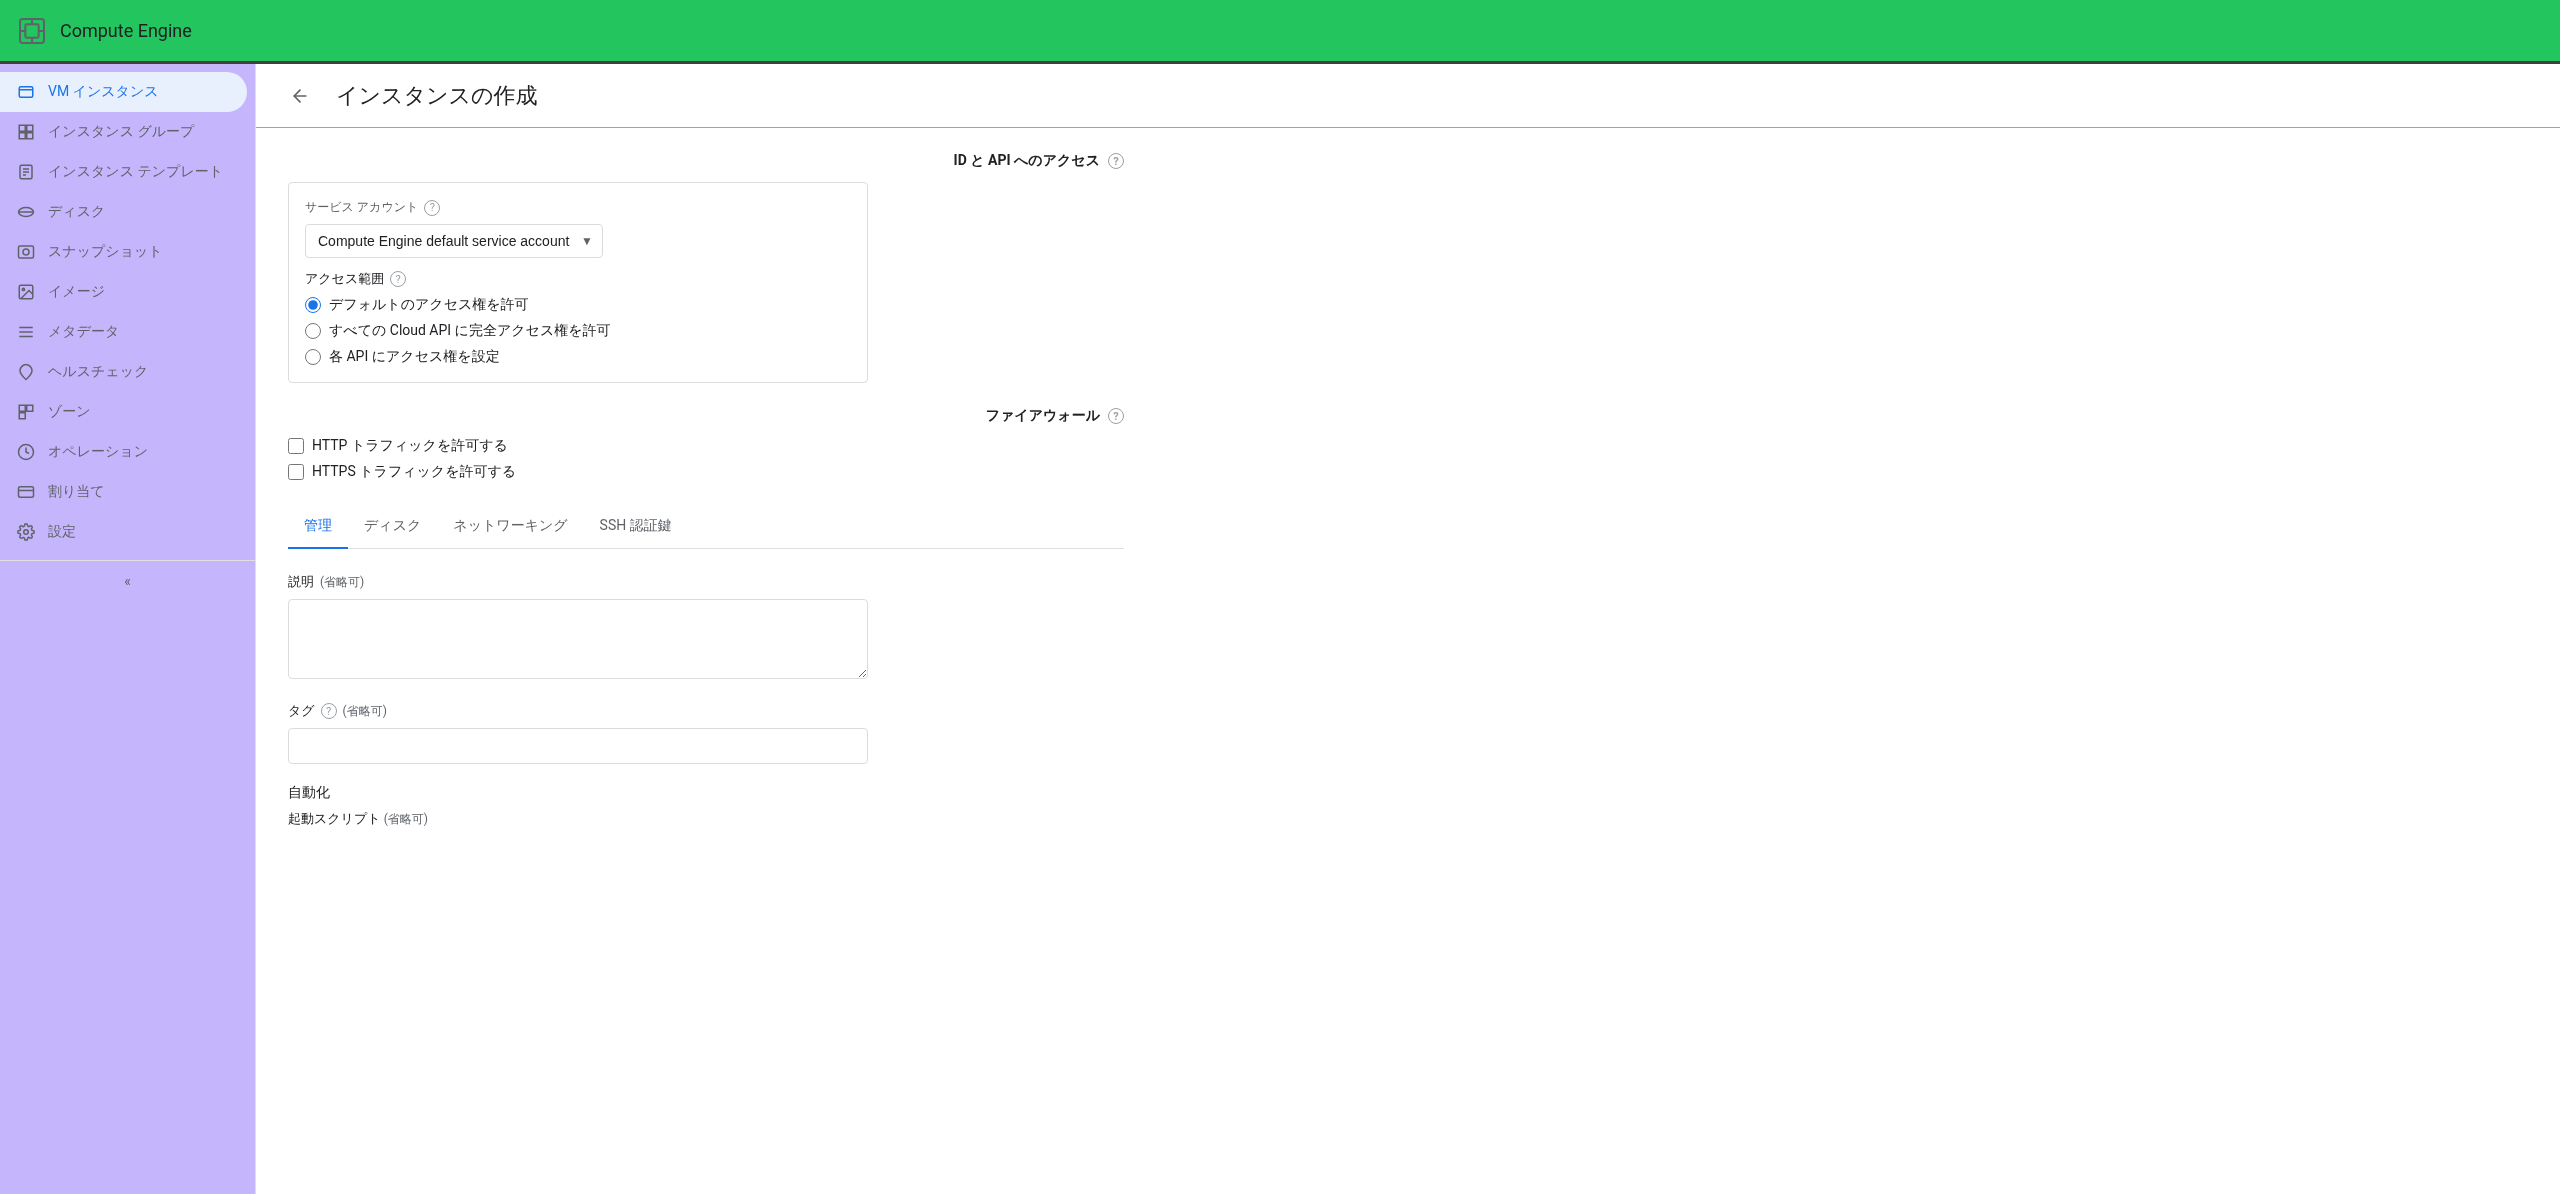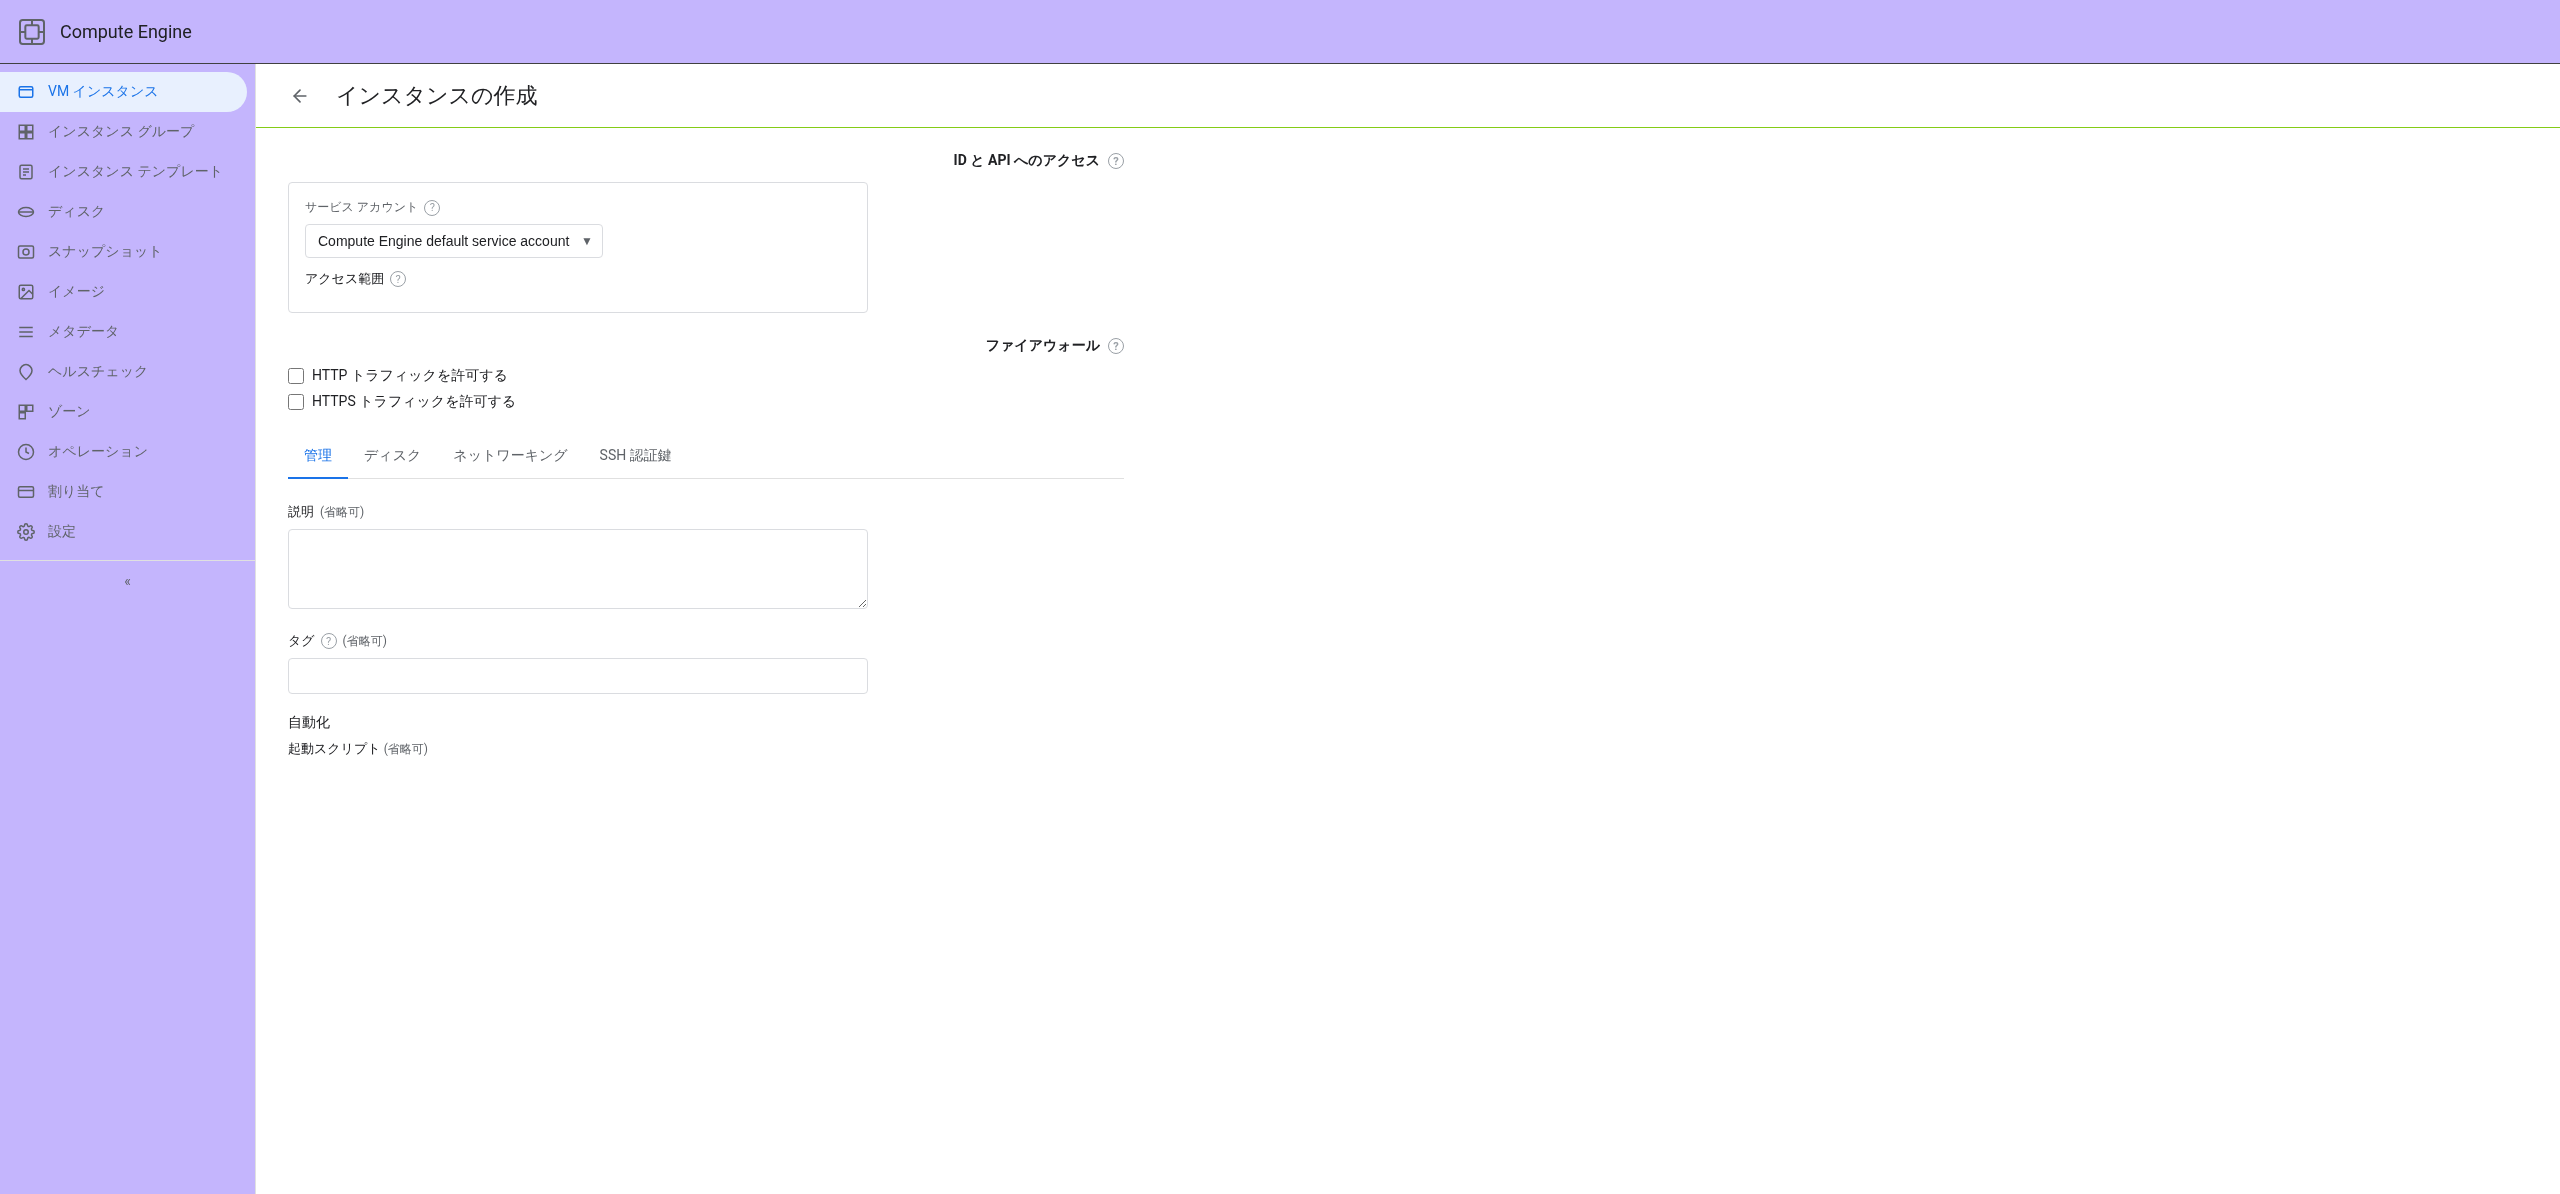--- a/index.html
+++ b/index.html
@@ -4,22 +4,22 @@
   <style>
     * { box-sizing: border-box; margin: 0; padding: 0; }
     body { font-family: 'Roboto', Arial, sans-serif; font-size: 14px; color: #202124; background: #fff; display: flex; flex-direction: column; height: 100vh; overflow: hidden; }
 
     
     .header {
       display: flex;
       align-items: center;
       height: 64px;
       padding: 0 16px;
-      border-bottom: 1px solid #404040;
-      background: #c4b5fd;
+      border-bottom: 3px solid #404040;
+      background: #22c55e;
       flex-shrink: 0;
     }
     .header-icon {
       width: 32px;
       height: 32px;
       margin-right: 12px;
       color: #5f6368;
     }
     .header-title {
       font-size: 18px;
@@ -504,20 +504,34 @@
             <select class="select-field">
               <option>Compute Engine default service account</option>
             </select>
             <span class="select-arrow">▼</span>
           </div>
 
           <div class="access-scope-label">
             <span>アクセス範囲</span>
             <span class="help-icon">?</span>
           </div>
+          <div class="radio-group">
+            <label class="radio-item">
+              <input type="radio" name="access-scope" checked="" style="">
+              <span class="radio-label">デフォルトのアクセス権を許可</span>
+            </label>
+            <label class="radio-item">
+              <input type="radio" name="access-scope" style="">
+              <span class="radio-label">すべての Cloud API に完全アクセス権を許可</span>
+            </label>
+            <label class="radio-item">
+              <input type="radio" name="access-scope" style="">
+              <span class="radio-label">各 API にアクセス権を設定</span>
+            </label>
+          </div>
         </div>
       </div>
 
       <div class="firewall-section">
         <div class="section-title">
           <span>ファイアウォール</span>
           <span class="help-icon">?</span>
         </div>
         <div class="checkbox-group">
           <label class="checkbox-item">

